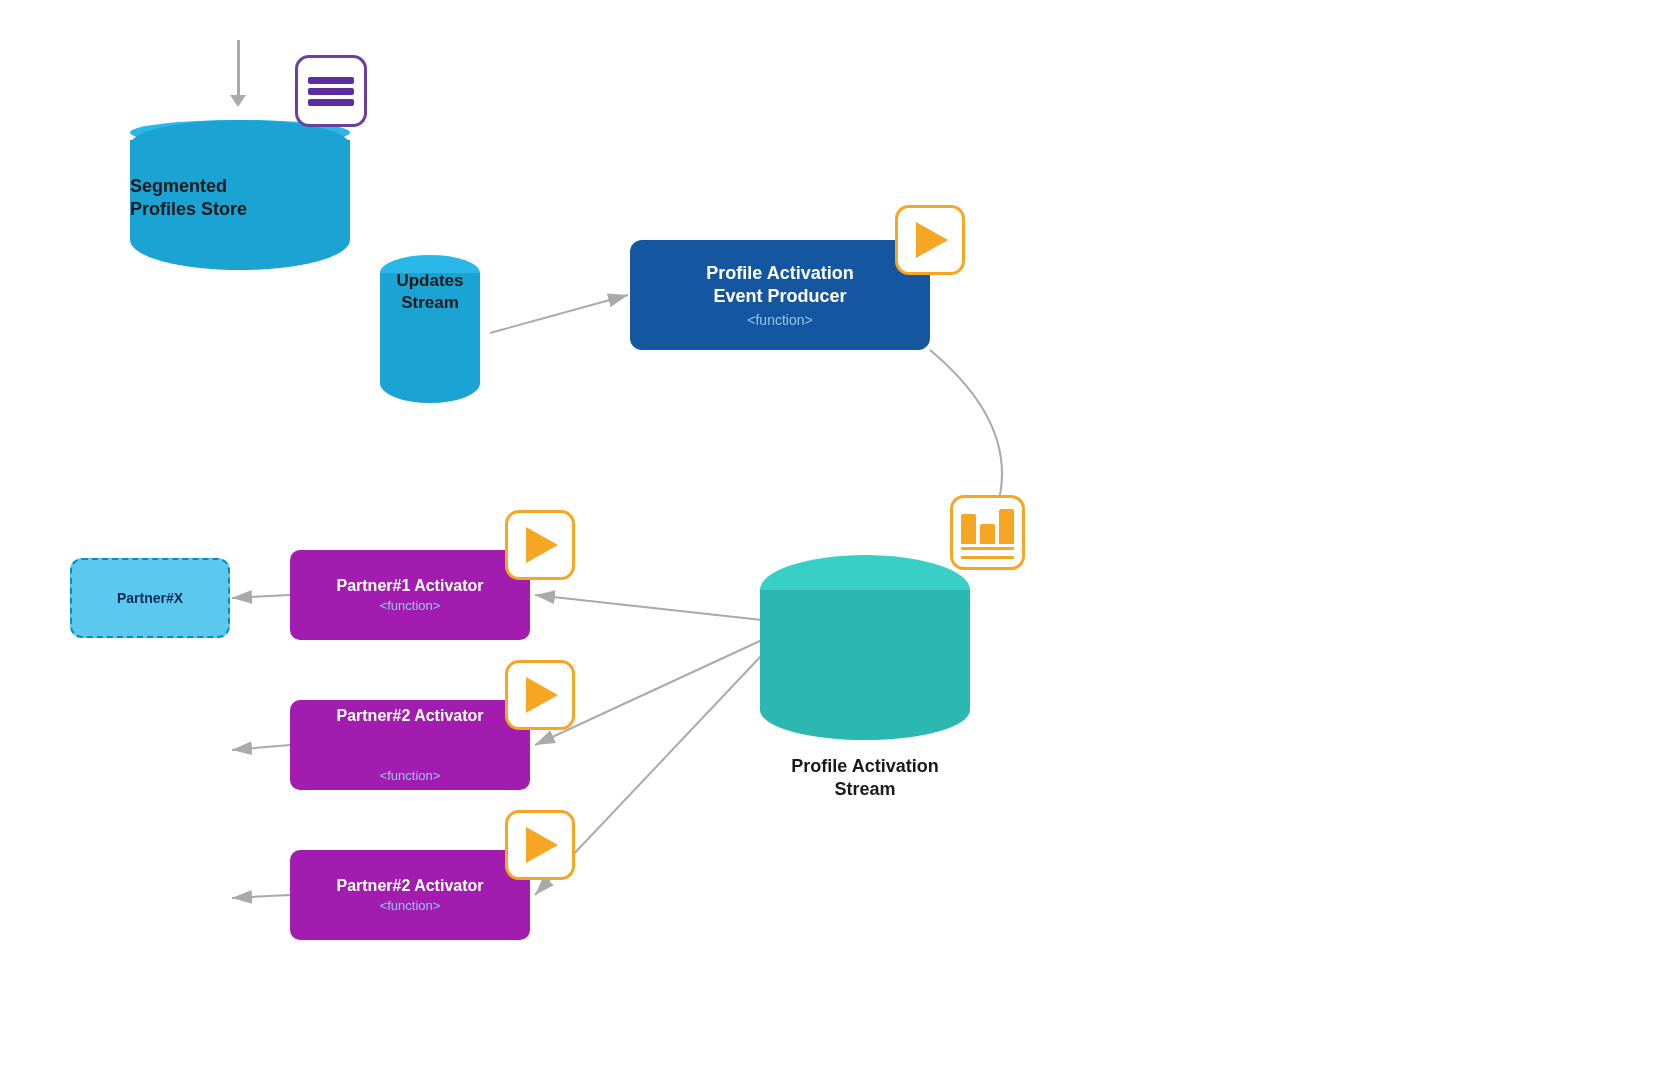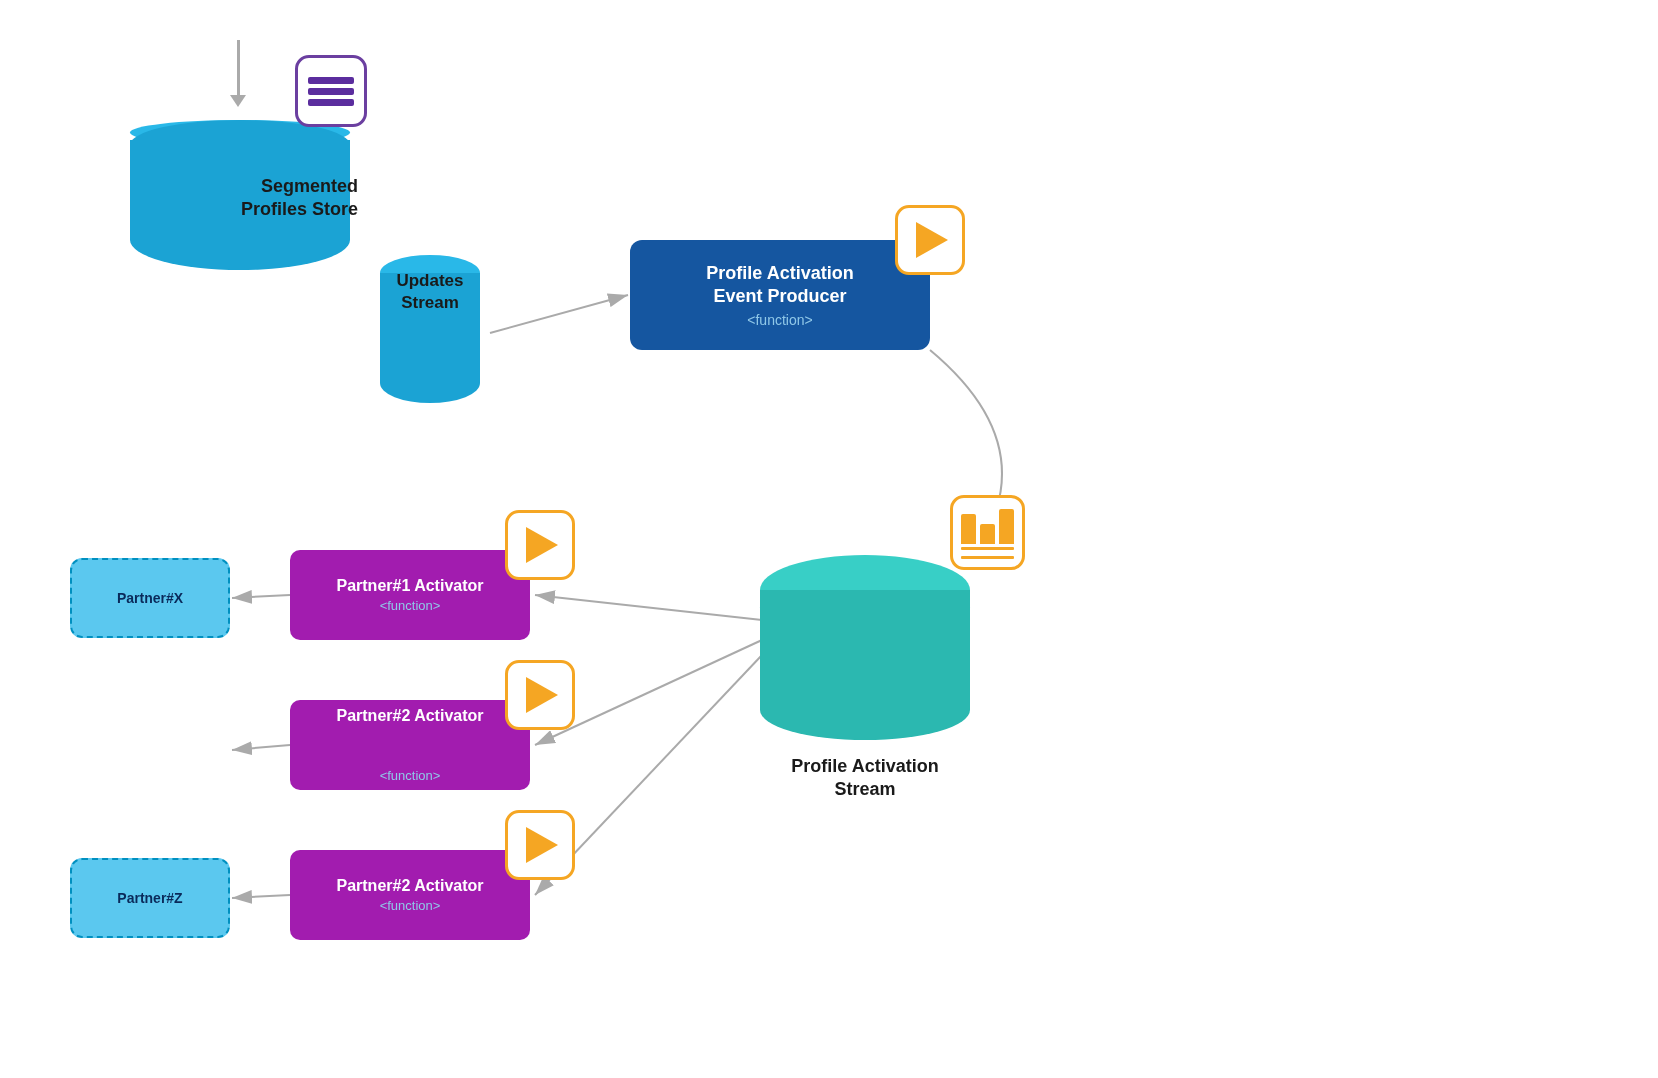--- a/index.html
+++ b/index.html
@@ -60,24 +60,23 @@
       width: 220px;
       height: 25px;
       background: #29b8e8;
       border-radius: 50%;
     }
 
     .db-label {
       position: absolute;
       top: 175px;
       left: 100px;
-      text-align: right;
+      text-align: left;
       width: 220px;
       left: 130px;
-      margin-left: 8px;
     }
     .db-label span {
       font-size: 18px;
       font-weight: 700;
       color: #1a1a1a;
       line-height: 1.3;
     }
 
     
     .db-icon {
@@ -483,17 +482,14 @@
   <div class="icon-orange icon-play-act2">
     <div class="play-triangle"></div>
   </div>
   <div class="icon-orange icon-play-act3">
     <div class="play-triangle"></div>
   </div>
 
   <div class="partner-box partner-x">
     <span>Partner#X</span>
   </div>
-  <div class="partner-box partner-z">
-    <span>Partner#Z</span>
-  </div>
 
 </div>
 
 </body></html>

